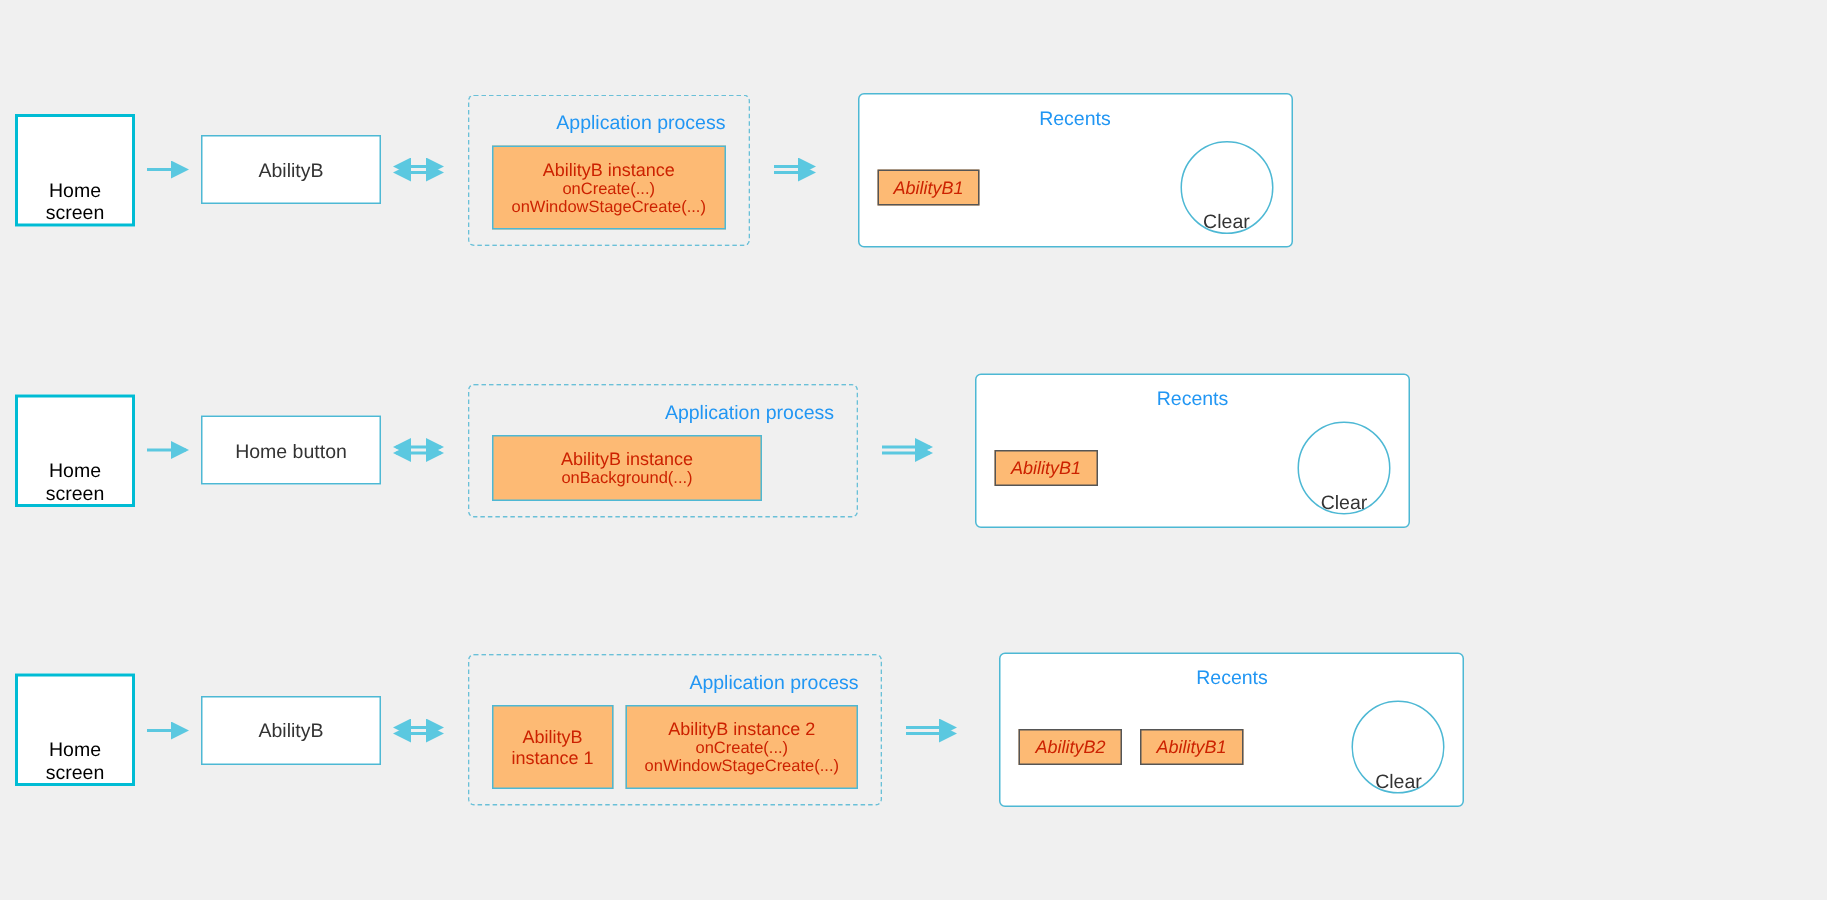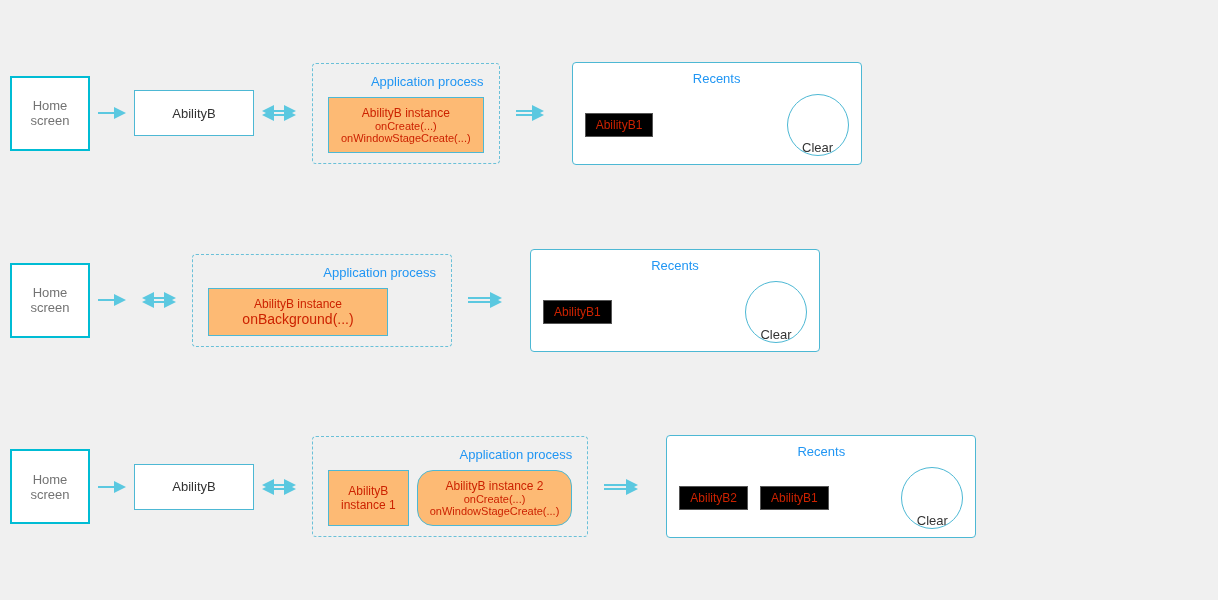--- a/index.html
+++ b/index.html
@@ -30,25 +30,25 @@
       flex: 1;
       align-items: center;
     }
 
     
     .home-screen-box {
       width: 80px;
       height: 75px;
       border: 2px solid #00bcd4;
       display: flex;
-      align-items: center;
+      align-items: flex-end;
       justify-content: center;
       text-align: center;
       font-size: 13px;
-      color: #737373;
+      color: #000000;
       background: white;
       flex-shrink: 0;
     }
 
     
     .action-box {
       width: 120px;
       height: 46px;
       border: 1.5px solid #4db8d4;
       display: flex;
@@ -115,21 +115,22 @@
       display: flex;
       align-items: center;
       gap: 12px;
     }
 
     .recents-item {
       border: 1.5px solid #555;
       padding: 4px 10px;
       font-size: 12px;
       color: #cc2200;
-      background: #000000;
+      background: #fdba74;
+      font-style: italic;
     }
 
     .clear-btn {
       width: 62px;
       height: 62px;
       border-radius: 50%;
       border: 1.5px solid #4db8d4;
       display: flex;
       align-items: flex-end;
       justify-content: center;
@@ -238,40 +239,43 @@
     <div class="single-arrow">
       <svg width="32" height="18" viewBox="0 0 32 18">
           <defs>
             <marker id="ah2a" markerWidth="6" markerHeight="6" refX="5" refY="3" orient="auto">
               <path d="M0,0 L0,6 L6,3 z" fill="#5bc8e0"></path>
             </marker>
           </defs>
           <line x1="2" y1="9" x2="28" y2="9" stroke="#5bc8e0" stroke-width="2" marker-end="url(#ah2a)"></line>
         </svg>
     </div>
+    <div class="action-box">
+      <span>Home button</span>
+    </div>
     <div class="dbl-arrow">
       <svg width="38" height="18" viewBox="0 0 38 18">
           <defs>
             <marker id="ah2b" markerWidth="6" markerHeight="6" refX="5" refY="3" orient="auto">
               <path d="M0,0 L0,6 L6,3 z" fill="#5bc8e0"></path>
             </marker>
             <marker id="ah2c" markerWidth="6" markerHeight="6" refX="1" refY="3" orient="auto">
               <path d="M6,0 L6,6 L0,3 z" fill="#5bc8e0"></path>
             </marker>
           </defs>
           <line x1="4" y1="7" x2="34" y2="7" stroke="#5bc8e0" stroke-width="2" marker-end="url(#ah2b)" marker-start="url(#ah2c)"></line>
           <line x1="4" y1="11" x2="34" y2="11" stroke="#5bc8e0" stroke-width="2" marker-end="url(#ah2b)" marker-start="url(#ah2c)"></line>
         </svg>
     </div>
     <div class="app-process-container" style="min-width:260px;">
       <div class="app-process-title">Application process</div>
       <div class="app-process-body">
         <div class="instance-box" style="min-width:180px;">
           <div style="color:#cc2200;font-size:12px;">AbilityB instance</div>
-          <div style="color:#cc2200;font-size:14px;">onBackground(...)</div>
+          <div style="color:#cc2200;font-size:11px;">onBackground(...)</div>
         </div>
       </div>
     </div>
     <div class="single-arrow">
       <svg width="38" height="18" viewBox="0 0 38 18">
           <defs>
             <marker id="ah2d" markerWidth="6" markerHeight="6" refX="5" refY="3" orient="auto">
               <path d="M0,0 L0,6 L6,3 z" fill="#5bc8e0"></path>
             </marker>
           </defs>
@@ -321,21 +325,21 @@
           <line x1="4" y1="7" x2="34" y2="7" stroke="#5bc8e0" stroke-width="2" marker-end="url(#ah3b)" marker-start="url(#ah3c)"></line>
           <line x1="4" y1="11" x2="34" y2="11" stroke="#5bc8e0" stroke-width="2" marker-end="url(#ah3b)" marker-start="url(#ah3c)"></line>
         </svg>
     </div>
     <div class="app-process-container row-3">
       <div class="app-process-title">Application process</div>
       <div class="app-process-body">
         <div class="instance-box" style="min-width:80px; display:flex; align-items:center; justify-content:center;">
           <div style="color:#cc2200;font-size:12px;text-align:center;">AbilityB<br>instance 1</div>
         </div>
-        <div class="instance-box" style="min-width:130px;border-radius:16px;">
+        <div class="instance-box" style="min-width:130px;">
           <div style="color:#cc2200;font-size:12px;">AbilityB instance 2</div>
           <div style="color:#cc2200;font-size:11px;">onCreate(...)</div>
           <div style="color:#cc2200;font-size:11px;">onWindowStageCreate(...)</div>
         </div>
       </div>
     </div>
     <div class="single-arrow">
       <svg width="38" height="18" viewBox="0 0 38 18">
           <defs>
             <marker id="ah3d" markerWidth="6" markerHeight="6" refX="5" refY="3" orient="auto">

